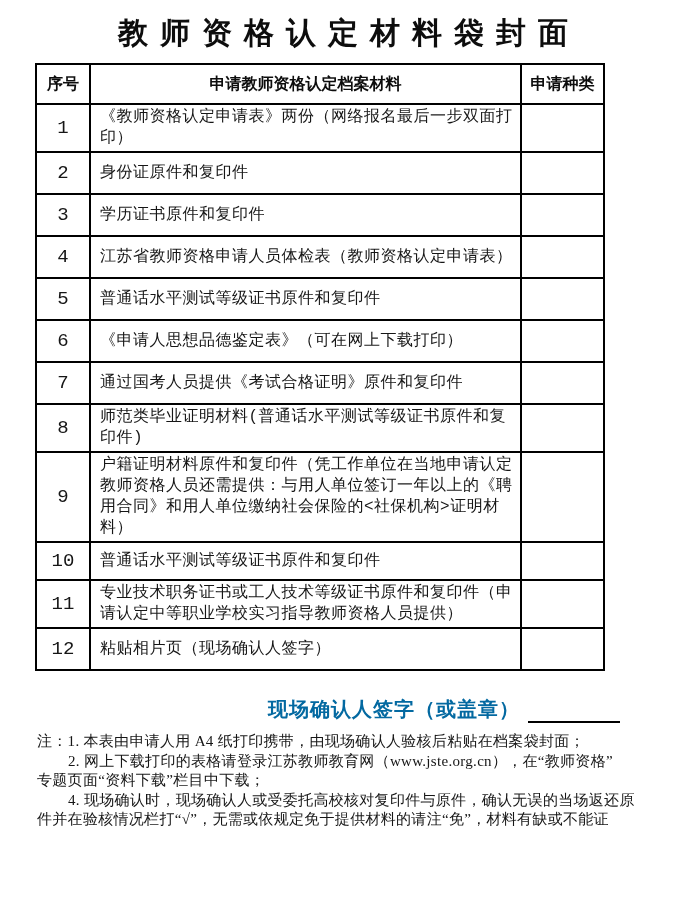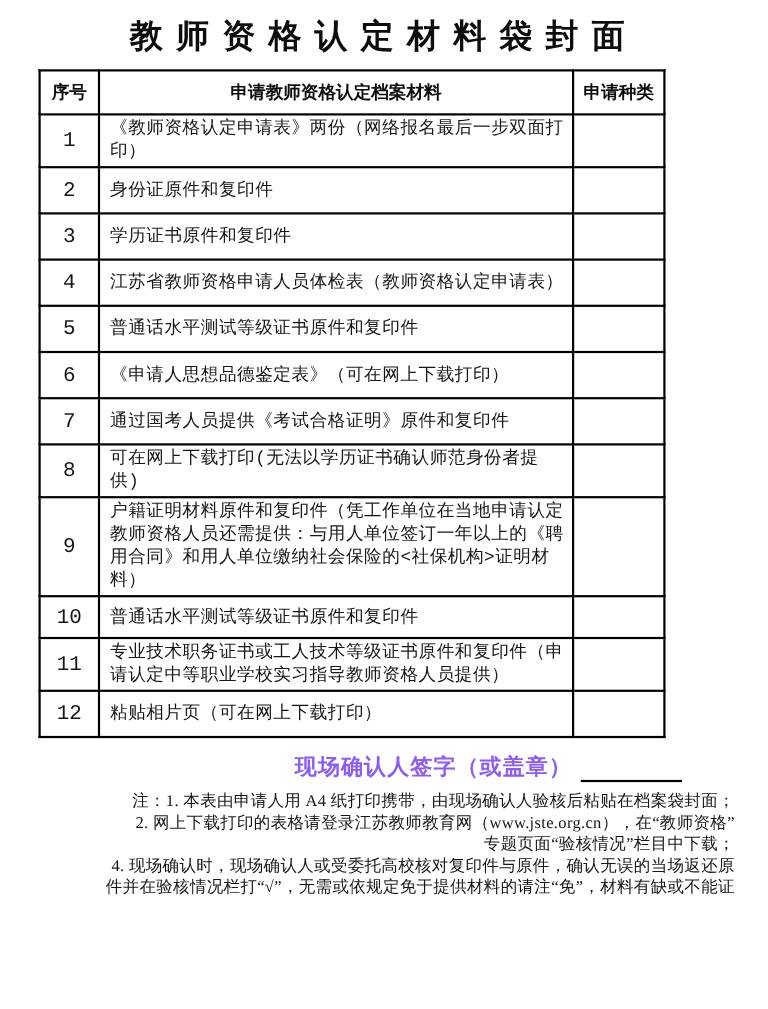--- a/index.html
+++ b/index.html
@@ -89,37 +89,38 @@
     padding-left: 268px;
     display: flex;
     align-items: flex-end;
     white-space: nowrap;
   }
   .sig-label {
     font-family: "Liberation Sans", "DejaVu Sans", sans-serif;
     font-weight: bold;
     font-size: 20px;
     letter-spacing: 1px;
-    color: #8b5cf6;
+    color: #0369a1;
+    margin-top: 12px;
   }
   .sig-fill {
     display: inline-block;
     width: 92px;
     height: 22px;
     border-bottom: 2px solid #000;
     margin-left: 8px;
   }
   
   .notes {
     margin: 9px 30px 0 37px;
     font-size: 15px;
     line-height: 19.5px;
     letter-spacing: 0.3px;
   }
-  .note-line { white-space: nowrap; text-align: right; }
+  .note-line { white-space: nowrap; }
   .note-line.indent { text-indent: 31px; }
 </style>
 </head>
 <body>
 
 <div class="page">
 
   <div class="doc-title">教师资格认定材料袋封面</div>
 
 
@@ -167,53 +168,53 @@
         <td class="mat">《申请人思想品德鉴定表》（可在网上下载打印）</td>
         <td class="chk"></td>
       </tr>
       <tr class="r-std">
         <td class="no">7</td>
         <td class="mat">通过国考人员提供《考试合格证明》原件和复印件</td>
         <td class="chk"></td>
       </tr>
       <tr class="r-std">
         <td class="no">8</td>
-        <td class="mat">可在网上下载打印(无法以学历证书确认师范身份者提供)</td>
+        <td class="mat">师范类毕业证明材料(普通话水平测试等级证书原件和复印件)</td>
         <td class="chk"></td>
       </tr>
       <tr class="r-tall">
         <td class="no">9</td>
         <td class="mat">户籍证明材料原件和复印件（凭工作单位在当地申请认定教师资格人员还需提供：与用人单位签订一年以上的《聘用合同》和用人单位缴纳社会保险的&lt;社保机构&gt;证明材料）</td>
         <td class="chk"></td>
       </tr>
       <tr class="r-low">
         <td class="no">10</td>
         <td class="mat">普通话水平测试等级证书原件和复印件</td>
         <td class="chk"></td>
       </tr>
       <tr class="r-two">
         <td class="no">11</td>
         <td class="mat">专业技术职务证书或工人技术等级证书原件和复印件（申请认定中等职业学校实习指导教师资格人员提供）</td>
         <td class="chk"></td>
       </tr>
       <tr class="r-std">
         <td class="no">12</td>
-        <td class="mat">粘贴相片页（可在网上下载打印）</td>
+        <td class="mat">粘贴相片页（现场确认人签字）</td>
         <td class="chk"></td>
       </tr>
     </tbody>
   </table>
 
   <div class="signature">
     <span class="sig-label">现场确认人签字（或盖章）</span>
       <span class="sig-fill"></span>
   </div>
 
   <div class="notes">
     <div class="note-line">注：1. 本表由申请人用 A4 纸打印携带，由现场确认人验核后粘贴在档案袋封面；</div>
     <div class="note-line indent">2. 网上下载打印的表格请登录江苏教师教育网（www.jste.org.cn），在“教师资格”</div>
-    <div class="note-line">专题页面“验核情况”栏目中下载；</div>
+    <div class="note-line">专题页面“资料下载”栏目中下载；</div>
     <div class="note-line indent">4. 现场确认时，现场确认人或受委托高校核对复印件与原件，确认无误的当场返还原</div>
     <div class="note-line">件并在验核情况栏打“√”，无需或依规定免于提供材料的请注“免”，材料有缺或不能证</div>
 
   </div>
 
 </div>
 
 </body></html>

